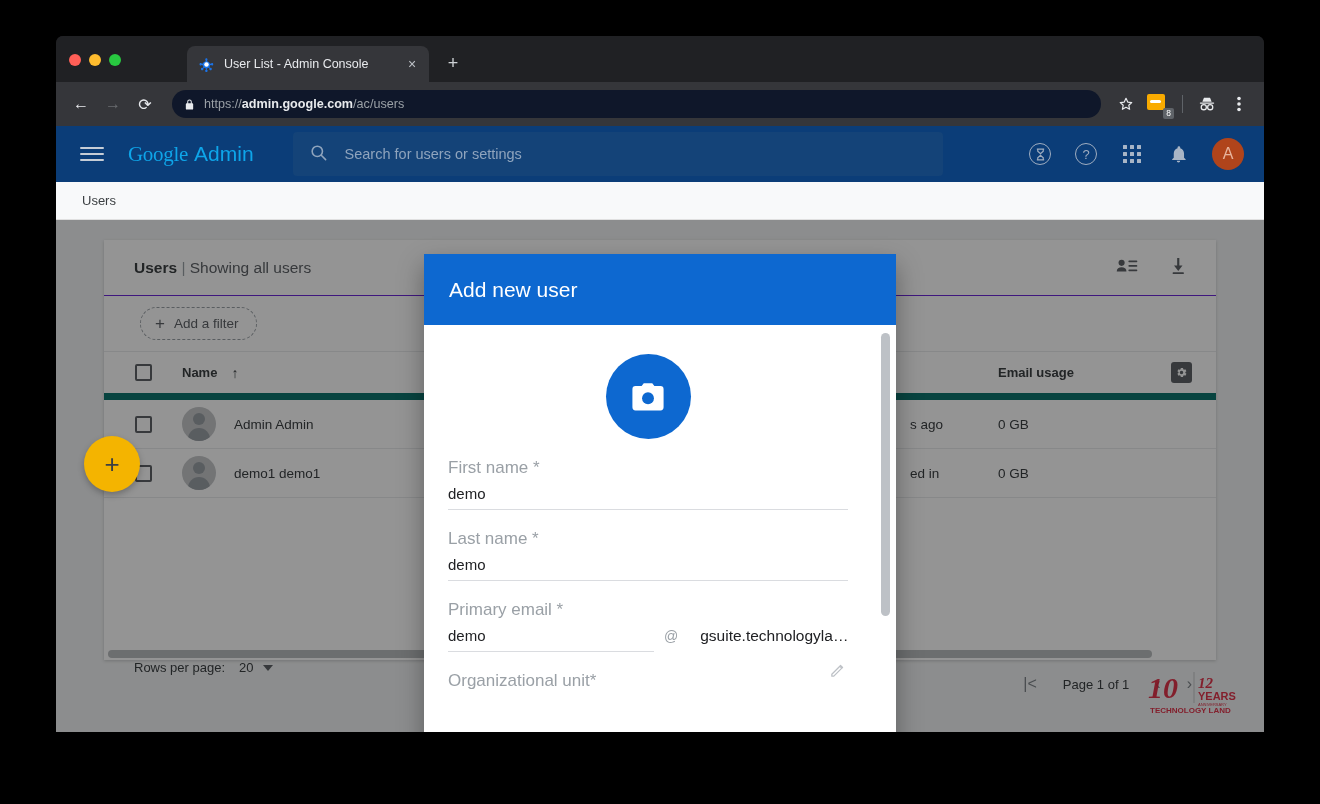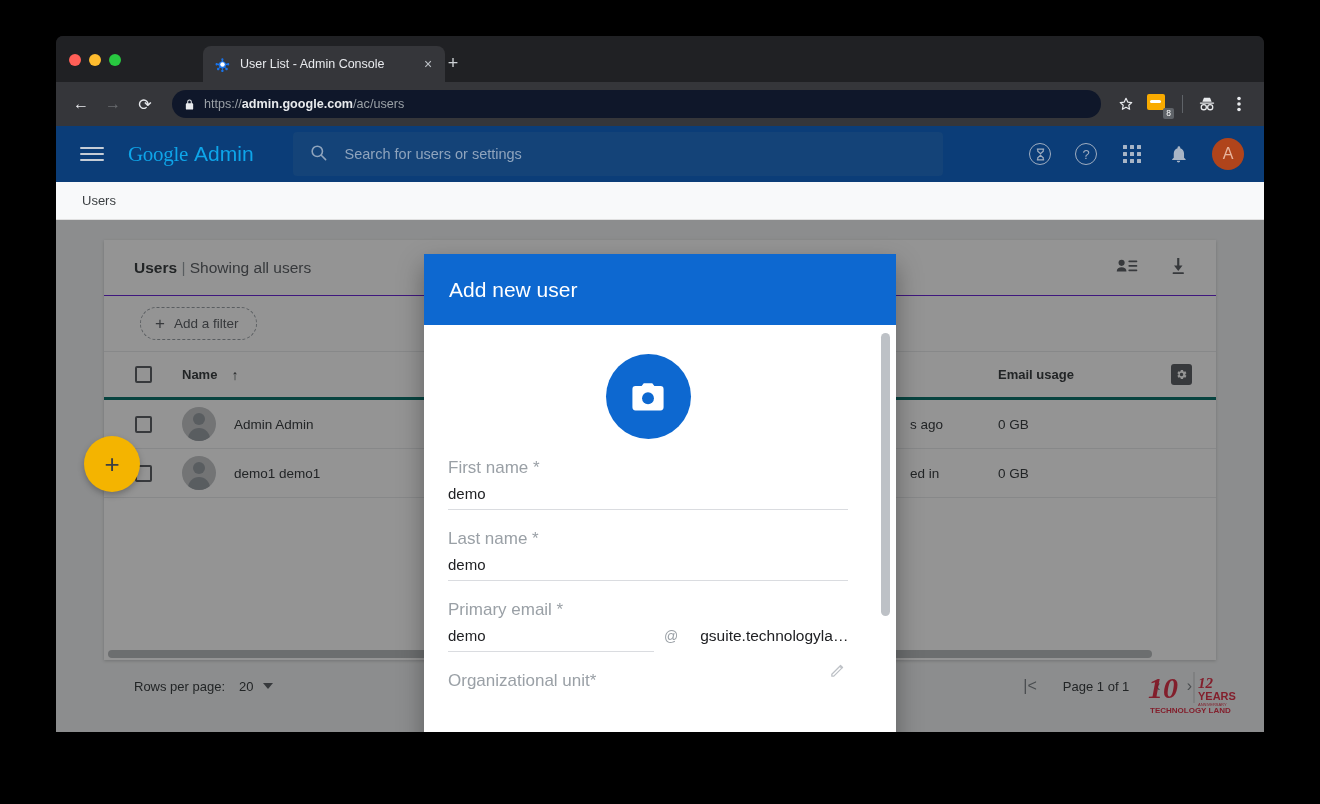--- a/index.html
+++ b/index.html
@@ -34,21 +34,21 @@
     left: 13px; top: 18px;
     display: flex; gap: 8px;
   }
   .light { width: 12px; height: 12px; border-radius: 50%; }
   .light.red    { background: #ff5f57; }
   .light.yellow { background: #febc2e; }
   .light.green  { background: #28c840; }
 
   #tab {
     position: absolute;
-    left: 147px; bottom: 0;
+    left: 131px; bottom: 0;
     width: 242px; height: 36px;
     background: #35363a;
     border-radius: 8px 8px 0 0;
     display: flex; align-items: center;
     padding: 0 8px 0 11px;
   }
   #tab-favicon {
     width: 16px; height: 16px;
     flex: 0 0 16px;
     display: flex; align-items: center; justify-content: center;
@@ -249,21 +249,21 @@
     display: inline-flex; align-items: center;
     padding: 0 18px 0 14px;
     color: #5f6368; font-size: 13.5px;
   }
   #add-filter-chip .plus { font-size: 17px; margin-right: 9px; color: #5f6368; }
 
   
   #table-head {
     height: 48px;
     display: flex; align-items: center;
-    border-bottom: 3px solid #0f766e;
+    border-bottom: 7px solid #0f766e;
     font-size: 13px; font-weight: 700; color: #3c4043;
   }
   .row {
     height: 49px;
     display: flex; align-items: center;
     border-bottom: 1px solid #e8eaed;
     font-size: 13.5px; color: #3c4043;
   }
   .cb-cell { width: 78px; display: flex; justify-content: center; flex: 0 0 78px; }
   .checkbox {
@@ -313,21 +313,21 @@
     border-radius: 4px;
   }
 
   
   #pagination {
     position: absolute;
     left: 48px; top: 440px;
     width: 1112px; height: 52px;
     display: flex; 
     padding: 0 24px 0 30px;
-    font-size: 13px; color: #3c4043;
+    font-size: 13px; color: #3c4043; flex-direction: column;
   }
   #rows-per-page { display: flex; align-items: center; gap: 14px; }
   #rows-value { display: flex; align-items: center; gap: 9px; }
   .caret-down {
     width: 0; height: 0;
     border-left: 5px solid transparent;
     border-right: 5px solid transparent;
     border-top: 6px solid #5f6368;
   }
   #page-nav { margin-left: auto; display: flex; align-items: center; gap: 26px; color: #5f6368; }

